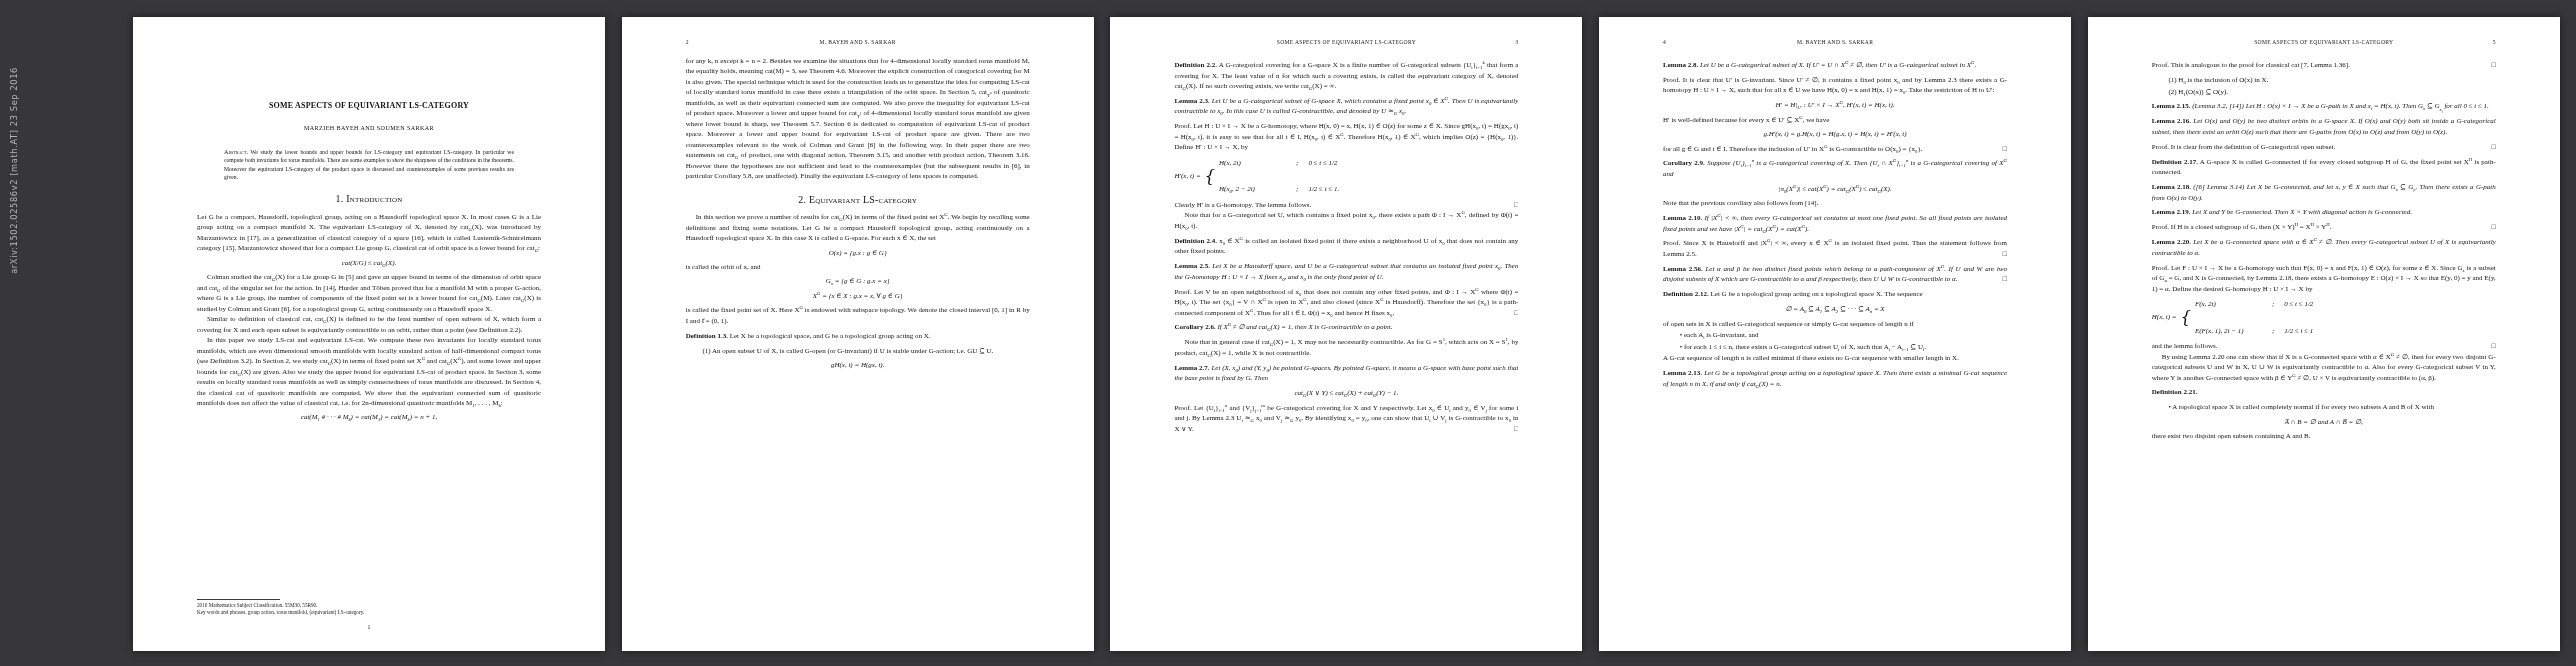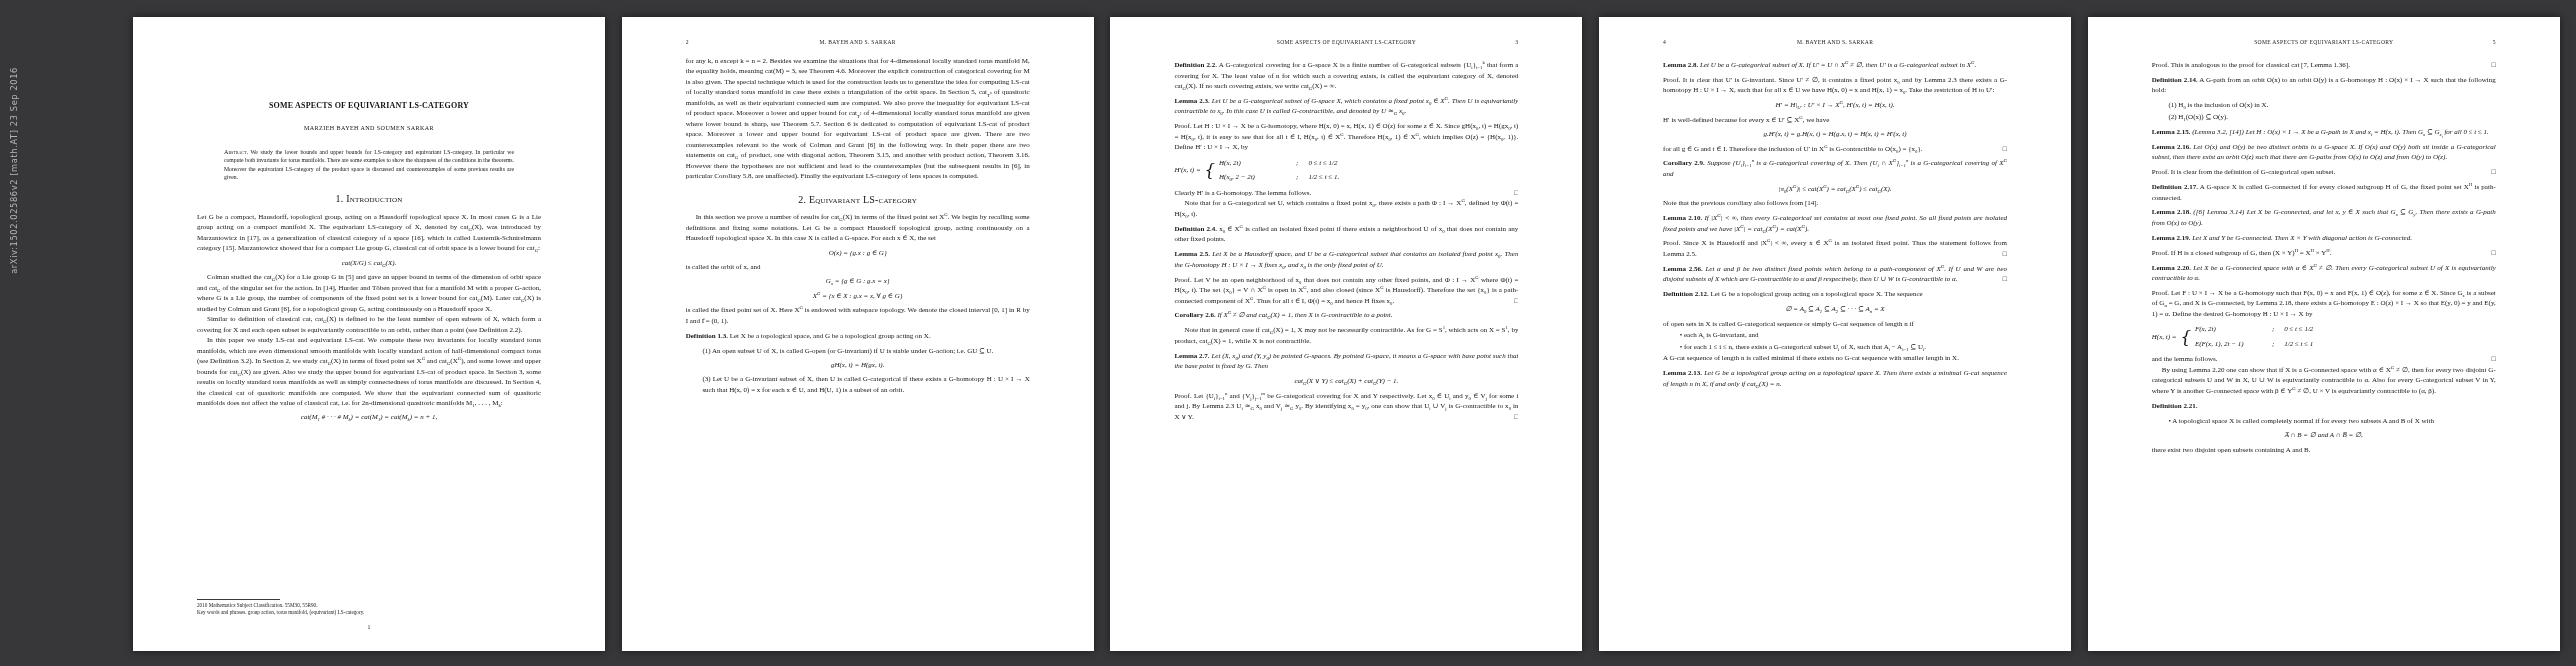--- a/index.html
+++ b/index.html
@@ -54,21 +54,21 @@
   .eq{text-align:center;margin:3.9px 0;font-style:italic;}
   .thm-block,.def-block,.proof-block{text-align:justify;margin:4.4px 0;}
   .blk-label{font-weight:bold;}
   .thm-body{font-style:italic;}
   .eq.it{font-style:italic;}
   .proof-label{}
   .qed{float:right;margin-left:4.4px;}
   .list-item{text-align:justify;margin:1.1px 0 1.1px 16.7px;}
   .cases{display:flex;align-items:center;gap:3.9px;margin:5px 0;font-style:italic;}
   .cases-brace{font-size:16.7px;font-weight:300;line-height:1;font-family:"DejaVu Serif",serif;}
-  .cases-rows{display:inline-flex;flex-direction:column;gap:4px;}
+  .cases-rows{display:inline-flex;flex-direction:column;gap:16px;}
   .cases-row{display:flex;align-items:baseline;}
   .c-a{min-width:67px;}
   .c-s{margin:0 10px;}
   .page-foot{margin-top:4.4px;}
   .foot-rule{width:83px;border-top:0.6px solid #3a3a3a;margin-bottom:2.2px;}
   .footnote{font-size:5.2px;line-height:1.4;color:#1c1c1c;}
   .pagenum{text-align:center;font-size:5.8px;margin-top:6.7px;}
   sub,sup{font-size:68%;line-height:0;}
 </style>
 </head>
@@ -108,21 +108,20 @@
           <div class="section-head">2. Equivariant LS-category</div>
           <div class="para">In this section we prove a number of results for cat<sub>G</sub>(X) in terms of the fixed point set X<sup>G</sup>. We begin by recalling some definitions and fixing some notations. Let G be a compact Hausdorff topological group, acting continuously on a Hausdorff topological space X. In this case X is called a G-space. For each x ∈ X, the set</div>
           <div class="eq">O(x) = {g.x : g ∈ G}</div>
           <div class="para noindent">is called the orbit of x, and</div>
           <div class="eq">G<sub>x</sub> = {g ∈ G : g.x = x}</div>
           <div class="eq">X<sup>G</sup> = {x ∈ X : g.x = x, ∀ g ∈ G}</div>
           <div class="para noindent">is called the fixed point set of X. Here X<sup>G</sup> is endowed with subspace topology. We denote the closed interval [0, 1] in R by I and I̊ = (0, 1).</div>
           <div class="def-block"><span class="blk-label">Definition 1.3.</span> Let X be a topological space, and G be a topological group acting on X.</div>
           <div class="list-item">(1) An open subset U of X, is called G-open (or G-invariant) if U is stable under G-action; i.e. GU ⊆ U.</div>
           <div class="eq">gH(x, t) = H(gx, t).</div>
-          <div class="list-item">(3) Let U be a G-invariant subset of X, then U is called G-categorical if there exists a G-homotopy H : U × I → X such that H(x, 0) = x for each x ∈ U, and H(U, 1) is a subset of an orbit.</div>
         </div>
       </div>
       <div class="page">
         <div class="page-header">
           <span class="h-left"></span>
           <span class="h-center">SOME ASPECTS OF EQUIVARIANT LS-CATEGORY</span>
           <span class="h-right">3</span>
         </div>
         <div class="page-body">
           <div class="def-block"><span class="blk-label">Definition 2.2.</span> A G-categorical covering for a G-space X is a finite number of G-categorical subsets {U<sub>i</sub>}<sub>i=1</sub><sup>k</sup> that form a covering for X. The least value of n for which such a covering exists, is called the equivariant category of X, denoted cat<sub>G</sub>(X). If no such covering exists, we write cat<sub>G</sub>(X) = ∞.</div>
@@ -185,21 +184,20 @@
         </div>
       </div>
       <div class="page">
         <div class="page-header">
           <span class="h-left"></span>
           <span class="h-center">SOME ASPECTS OF EQUIVARIANT LS-CATEGORY</span>
           <span class="h-right">5</span>
         </div>
         <div class="page-body">
           <div class="proof-block"><span class="proof-label">Proof.</span> This is analogous to the proof for classical cat [7, Lemma 1.36]. <span class="qed">□</span></div>
-          <div class="def-block"><span class="blk-label">Definition 2.14.</span> A G-path from an orbit O(x) to an orbit O(y) is a G-homotopy H : O(x) × I → X such that the following hold:</div>
           <div class="list-item">(1) H<sub>0</sub> is the inclusion of O(x) in X.</div>
           <div class="list-item">(2) H<sub>1</sub>(O(x)) ⊆ O(y).</div>
           <div class="thm-block"><span class="blk-label">Lemma 2.15.</span> <span class="thm-body">(Lemma 3.2, [14]) Let H : O(x) × I → X be a G-path in X and x<sub>t</sub> = H(x, t). Then G<sub>x</sub> ⊆ G<sub>x<sub>t</sub></sub> for all 0 ≤ t ≤ 1.</span></div>
           <div class="thm-block"><span class="blk-label">Lemma 2.16.</span> <span class="thm-body">Let O(x) and O(y) be two distinct orbits in a G-space X. If O(x) and O(y) both sit inside a G-categorical subset, then there exist an orbit O(z) such that there are G-paths from O(x) to O(z) and from O(y) to O(z).</span></div>
           <div class="proof-block"><span class="proof-label">Proof.</span> It is clear from the definition of G-categorical open subset. <span class="qed">□</span></div>
           <div class="def-block"><span class="blk-label">Definition 2.17.</span> A G-space X is called G-connected if for every closed subgroup H of G, the fixed point set X<sup>H</sup> is path-connected.</div>
           <div class="thm-block"><span class="blk-label">Lemma 2.18.</span> <span class="thm-body">([6] Lemma 3.14) Let X be G-connected, and let x, y ∈ X such that G<sub>x</sub> ⊆ G<sub>y</sub>. Then there exists a G-path from O(x) to O(y).</span></div>
           <div class="thm-block"><span class="blk-label">Lemma 2.19.</span> <span class="thm-body">Let X and Y be G-connected. Then X × Y with diagonal action is G-connected.</span></div>
           <div class="proof-block"><span class="proof-label">Proof.</span> If H is a closed subgroup of G, then (X × Y)<sup>H</sup> = X<sup>H</sup> × Y<sup>H</sup>. <span class="qed">□</span></div>
           <div class="thm-block"><span class="blk-label">Lemma 2.20.</span> <span class="thm-body">Let X be a G-connected space with α ∈ X<sup>G</sup> ≠ ∅. Then every G-categorical subset U of X is equivariantly contractible to α.</span></div>

